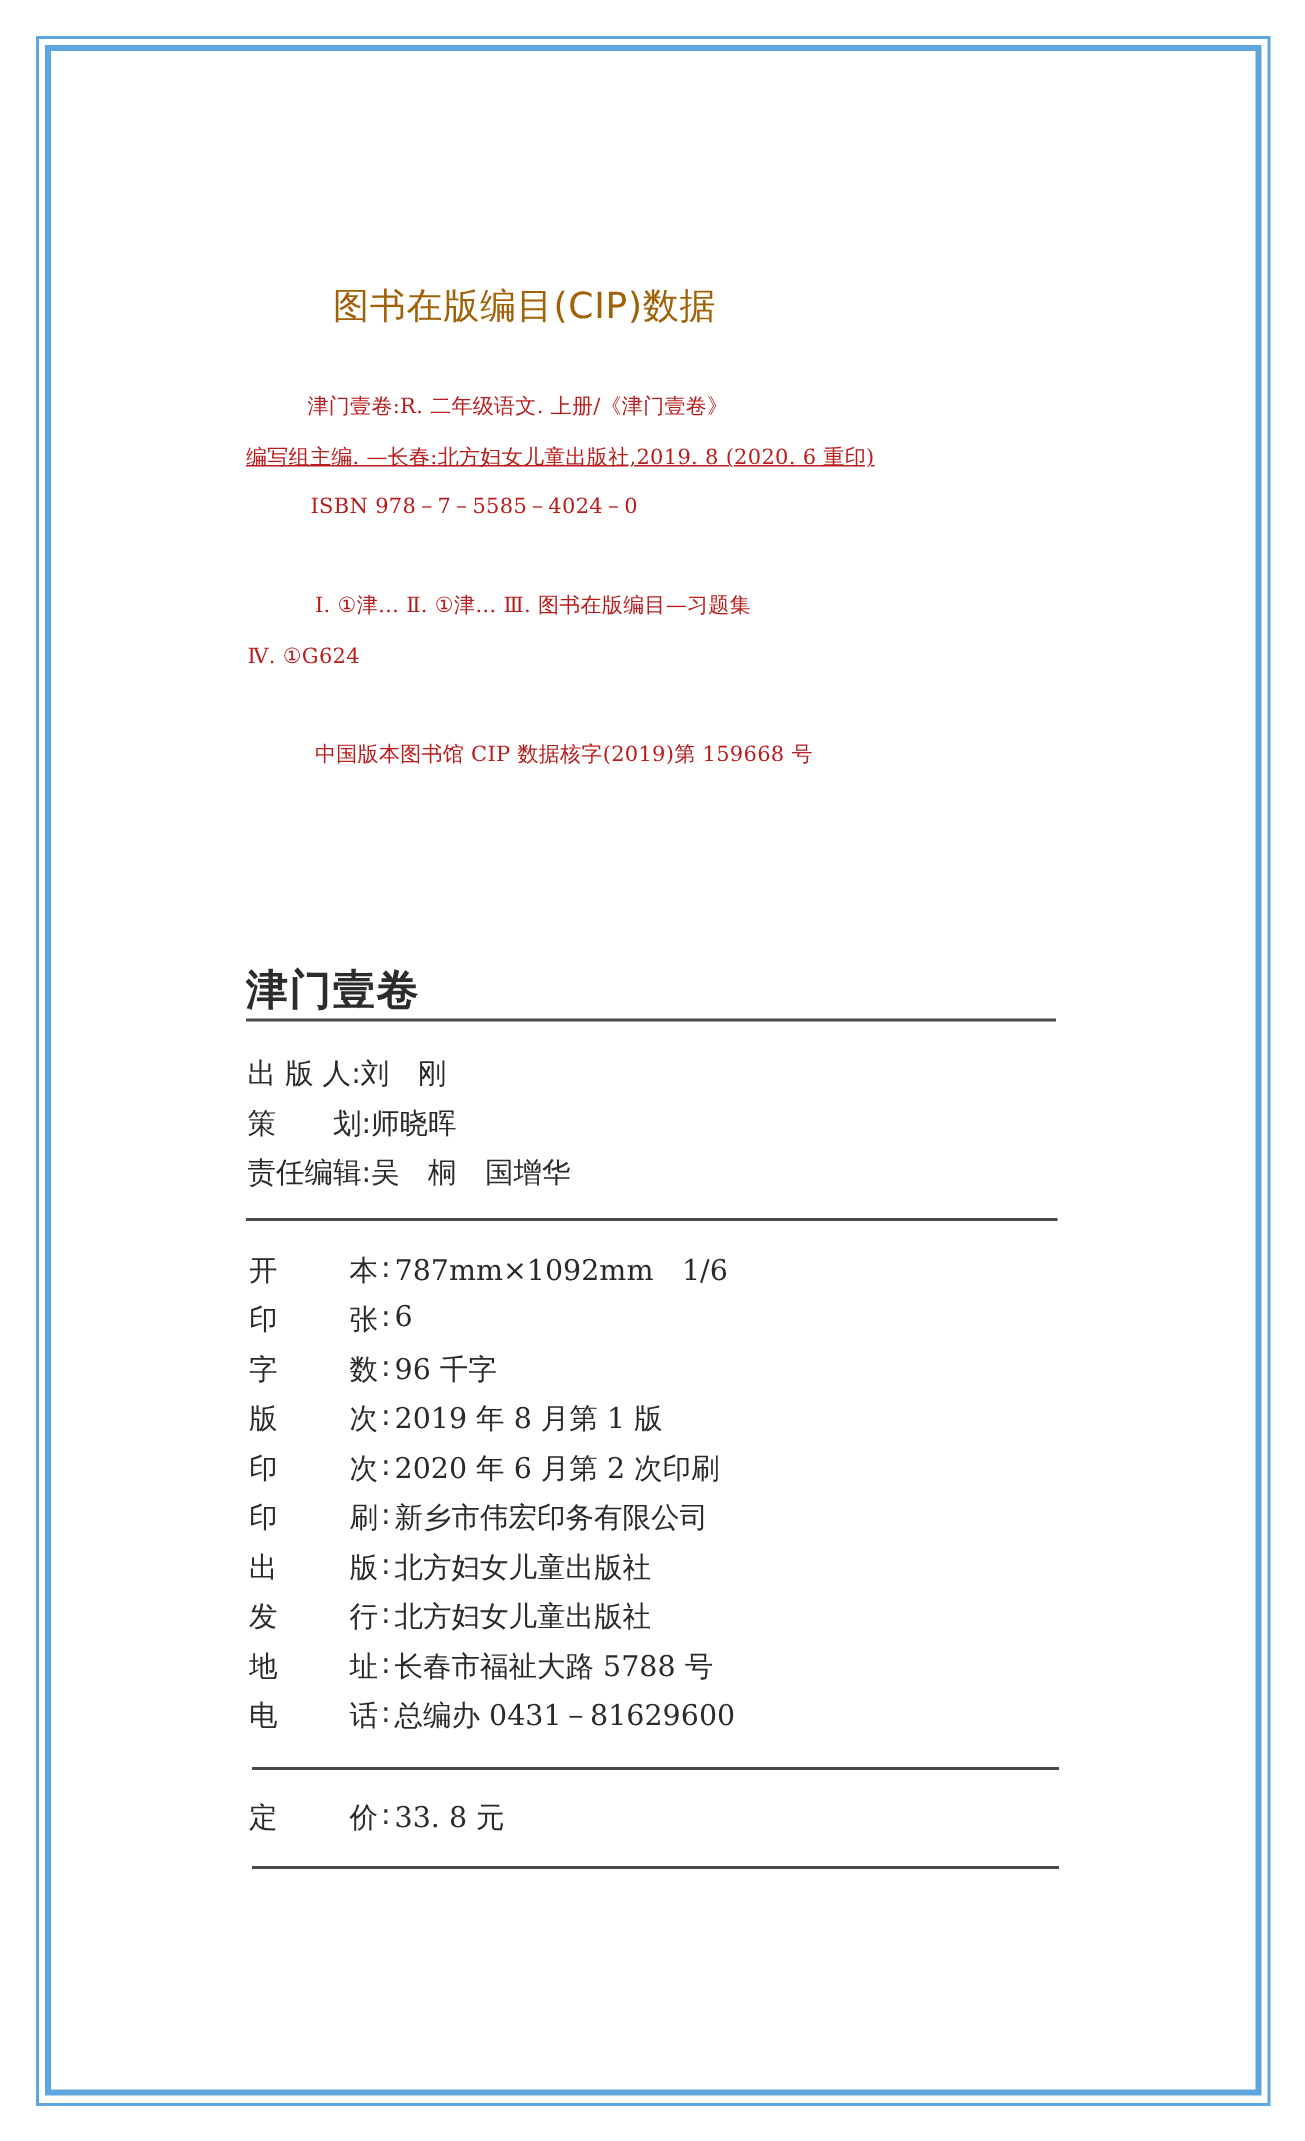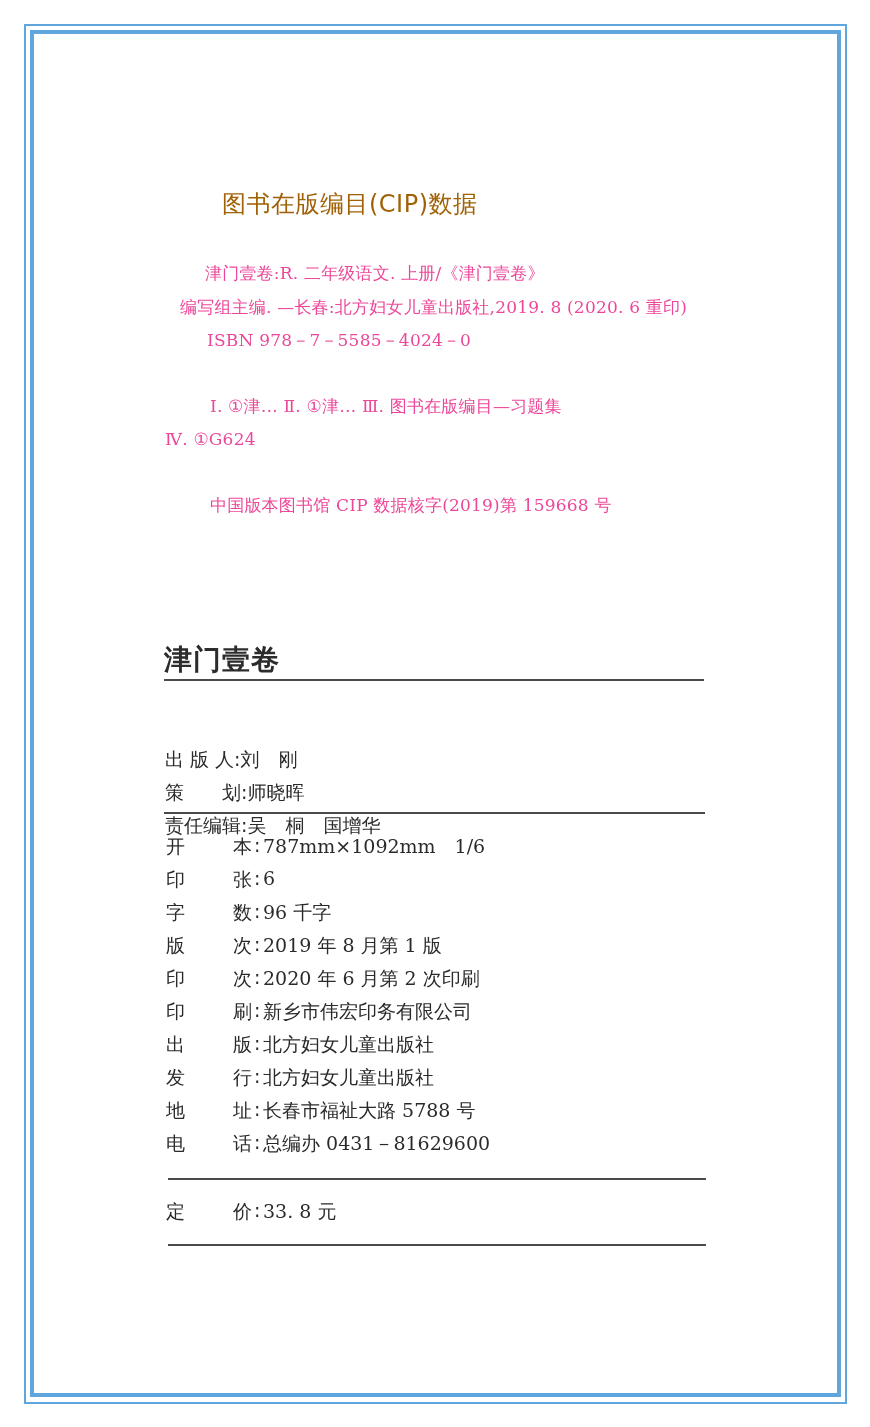--- a/index.html
+++ b/index.html
@@ -32,22 +32,22 @@
     .abs { position: absolute; white-space: nowrap; }
 
     .cip-title {
       left: 222px; top: 188px;
       font-family: "DejaVu Sans", "Liberation Sans", sans-serif;
       font-size: 24px;
       letter-spacing: 0.5px;
       color: #a16207;
     }
     .cip-line {
-      font-size: 17px;
-      color: #ec4899;
+      font-size: 14px;
+      color: #b91c1c;
       letter-spacing: 0.2px;
     }
     .book-title {
       left: 164px; top: 641px;
       font-size: 28px;
       font-weight: bold;
       color: #2c2c2c;
       letter-spacing: 1px;
     }
     .rule {
@@ -56,21 +56,21 @@
       background: #4a4a4a;
     }
     .staff-row {
       position: absolute;
       left: 165px;
       font-family: "DejaVu Sans", "Liberation Sans", sans-serif;
       font-size: 19px;
       color: #2a2a2a;
       white-space: nowrap;
     }
-    .staff-row .lbl { display: inline-block; margin-top: 44px; }
+    .staff-row .lbl { display: inline-block; }
     .staff-row .val {
       font-family: "DejaVu Sans", "Liberation Sans", sans-serif;
       letter-spacing: 0px;
     }
     .spec-row {
       position: absolute;
       left: 166px;
       height: 30px;
       font-size: 19px;
       color: #2a2a2a;
@@ -95,21 +95,21 @@
   </style>
 </head>
 <body>
 
 <div class="frame-outer"></div>
 <div class="frame-inner"></div>
 
 <div class="abs cip-title">图书在版编目(CIP)数据</div>
 
 <div class="abs cip-line" style="left:205px; top:262px;">津门壹卷:R. 二年级语文. 上册/《津门壹卷》</div>
-<div class="abs cip-line" style="left:180px; top:296px;">编写组主编. —长春:北方妇女儿童出版社,2019. 8  (2020. 6 重印)</div>
+<div class="abs cip-line" style="left:164px; top:296px;text-decoration:underline;">编写组主编. —长春:北方妇女儿童出版社,2019. 8  (2020. 6 重印)</div>
 <div class="abs cip-line" style="left:207px; top:329px;">ISBN 978－7－5585－4024－0</div>
 
 <div class="abs cip-line" style="left:210px; top:395px;">Ⅰ. ①津…   Ⅱ. ①津…   Ⅲ. 图书在版编目—习题集</div>
 <div class="abs cip-line" style="left:165px; top:429px;">Ⅳ. ①G624</div>
 
 <div class="abs cip-line" style="left:210px; top:494px;">中国版本图书馆 CIP 数据核字(2019)第 159668 号</div>
 
 <div class="abs book-title">津门壹卷</div>
 <div class="rule" style="left:164px; top:679px; width:540px;"></div>
 

